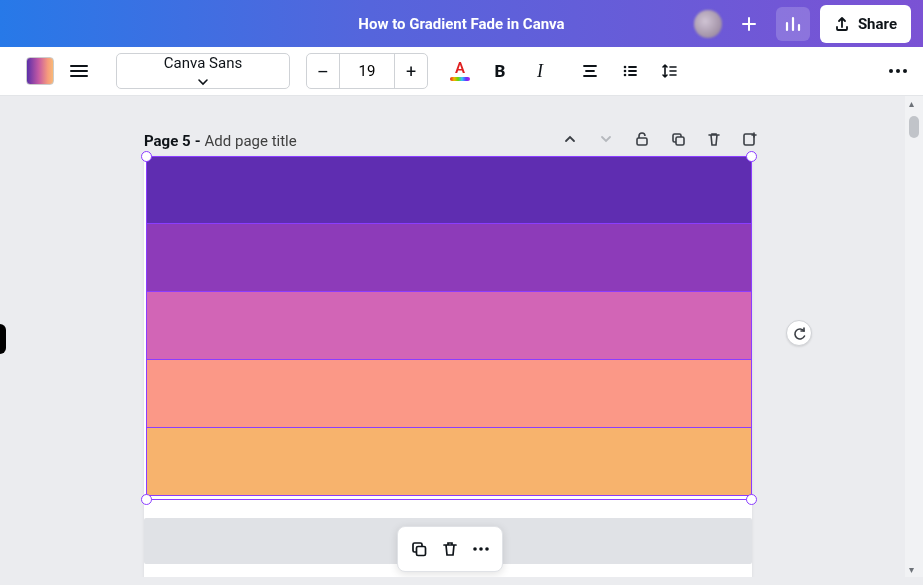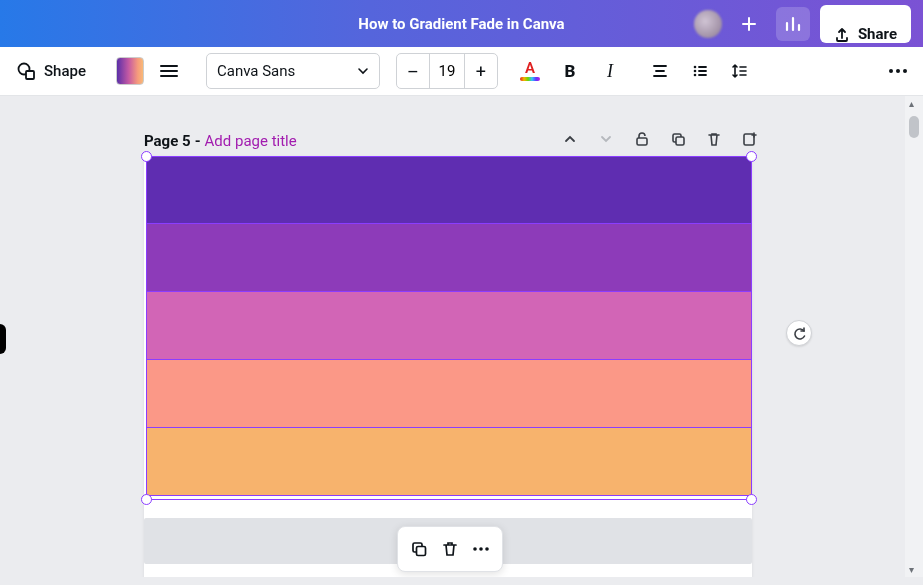--- a/index.html
+++ b/index.html
@@ -50,21 +50,21 @@
   .hdr-btn.plus { background: transparent; }
   .hdr-btn.chart { background: rgba(255,255,255,0.18); }
   .share-btn {
     background: #fff;
     color: #0e1318;
     font-weight: 700;
     border-radius: 6px;
     height: 38px;
     padding: 0 14px;
     display: flex;
-    align-items: flex-end;
+    align-items: center;
     gap: 8px;
     cursor: pointer;
     font-size: 15px;
   }
   
   .toolbar {
     height: 49px;
     background: #fff;
     display: flex;
     align-items: center;
@@ -97,40 +97,41 @@
     height: 36px;
     border: 1px solid #cfd2d6;
     border-radius: 5px;
     display: flex;
     align-items: center;
     justify-content: space-between;
     padding: 0 10px;
     font-size: 15px;
     cursor: pointer;
     color:#0e1318;
+    flex-direction:column;
   }
   .font-size-group {
     margin-left: 12px;
     display: flex;
     height: 36px;
     border: 1px solid #cfd2d6;
     border-radius: 5px;
     overflow: hidden;
   }
   .font-size-group .step {
     width: 32px;
     display: flex;
     align-items: center;
     justify-content: center;
     cursor: pointer;
     font-size: 18px;
     color: #0e1318;
   }
   .font-size-group .val {
-    width: 36px;
+    width: 56px;
     border-left: 1px solid #cfd2d6;
     border-right: 1px solid #cfd2d6;
     display: flex;
     align-items: center;
     justify-content: center;
     font-size: 15px;
   }
   .icon-btn { width: 36px; }
   .text-color-icon { display:flex; flex-direction:column; align-items:center; gap:1px;}
   .text-color-icon .underline { width:20px; height:4px; border-radius:2px; background:linear-gradient(90deg,#e02020,#f7b500,#6dd400,#32c5ff,#6236ff,#b620e0);}
@@ -153,21 +154,21 @@
   .scrollbar-thumb { width:10px; height:22px; background:#c1c4c9; border-radius:5px; margin-top:20px;}
   .scroll-arrow { position:absolute; left:4px; font-size:10px; color:#6d7278;}
   .scroll-arrow.up{ top:2px;} .scroll-arrow.down{ bottom:2px;}
 
   .page-header {
     position:absolute; left:144px; top:36px; display:flex; align-items:center; gap:4px;
     font-size:15px; color:#0e1318;
   }
   .page-label { font-weight:700; }
   .page-dash { font-weight:700; }
-  .page-placeholder { color:#a21caf; }
+  .page-placeholder { color:#404040; }
   .page-actions {
     position:absolute; right:164px; top:34px; display:flex; align-items:center; gap:18px;
     color:#3b3f45;
   }
   .page-actions .pa { cursor:pointer; width:18px; height:18px; display:flex; align-items:center; justify-content:center;}
 
   .canvas-page {
     position:absolute; left:144px; top:60px; width:608px; height:445px;
     background:#fff; box-shadow:0 1px 3px rgba(0,0,0,0.08);
   }
@@ -228,29 +229,20 @@
     <span>
       <svg width="16" height="16" viewBox="0 0 16 16">
           <path d="M8 11V2M8 2l-3 3M8 2l3 3M3 11v2a1 1 0 001 1h8a1 1 0 001-1v-2" stroke="#0e1318" stroke-width="1.8" fill="none" stroke-linecap="round" stroke-linejoin="round"></path>
         </svg>
     </span>
     <span>Share</span>
   </div>
 </div>
 
 <div class="toolbar">
-  <div class="tool-item shape-btn">
-    <span>
-      <svg width="20" height="20" viewBox="0 0 20 20">
-          <circle cx="8" cy="8" r="5.5" fill="none" stroke="#0e1318" stroke-width="1.8"></circle>
-          <rect x="10" y="10" width="8" height="8" rx="1" fill="#fff" stroke="#0e1318" stroke-width="1.8"></rect>
-        </svg>
-    </span>
-    <span>Shape</span>
-  </div>
 
   <div class="color-swatch"></div>
 
   <div class="border-style">
     <span></span>
       <span></span>
       <span></span>
   </div>
 
   <div class="font-select">

